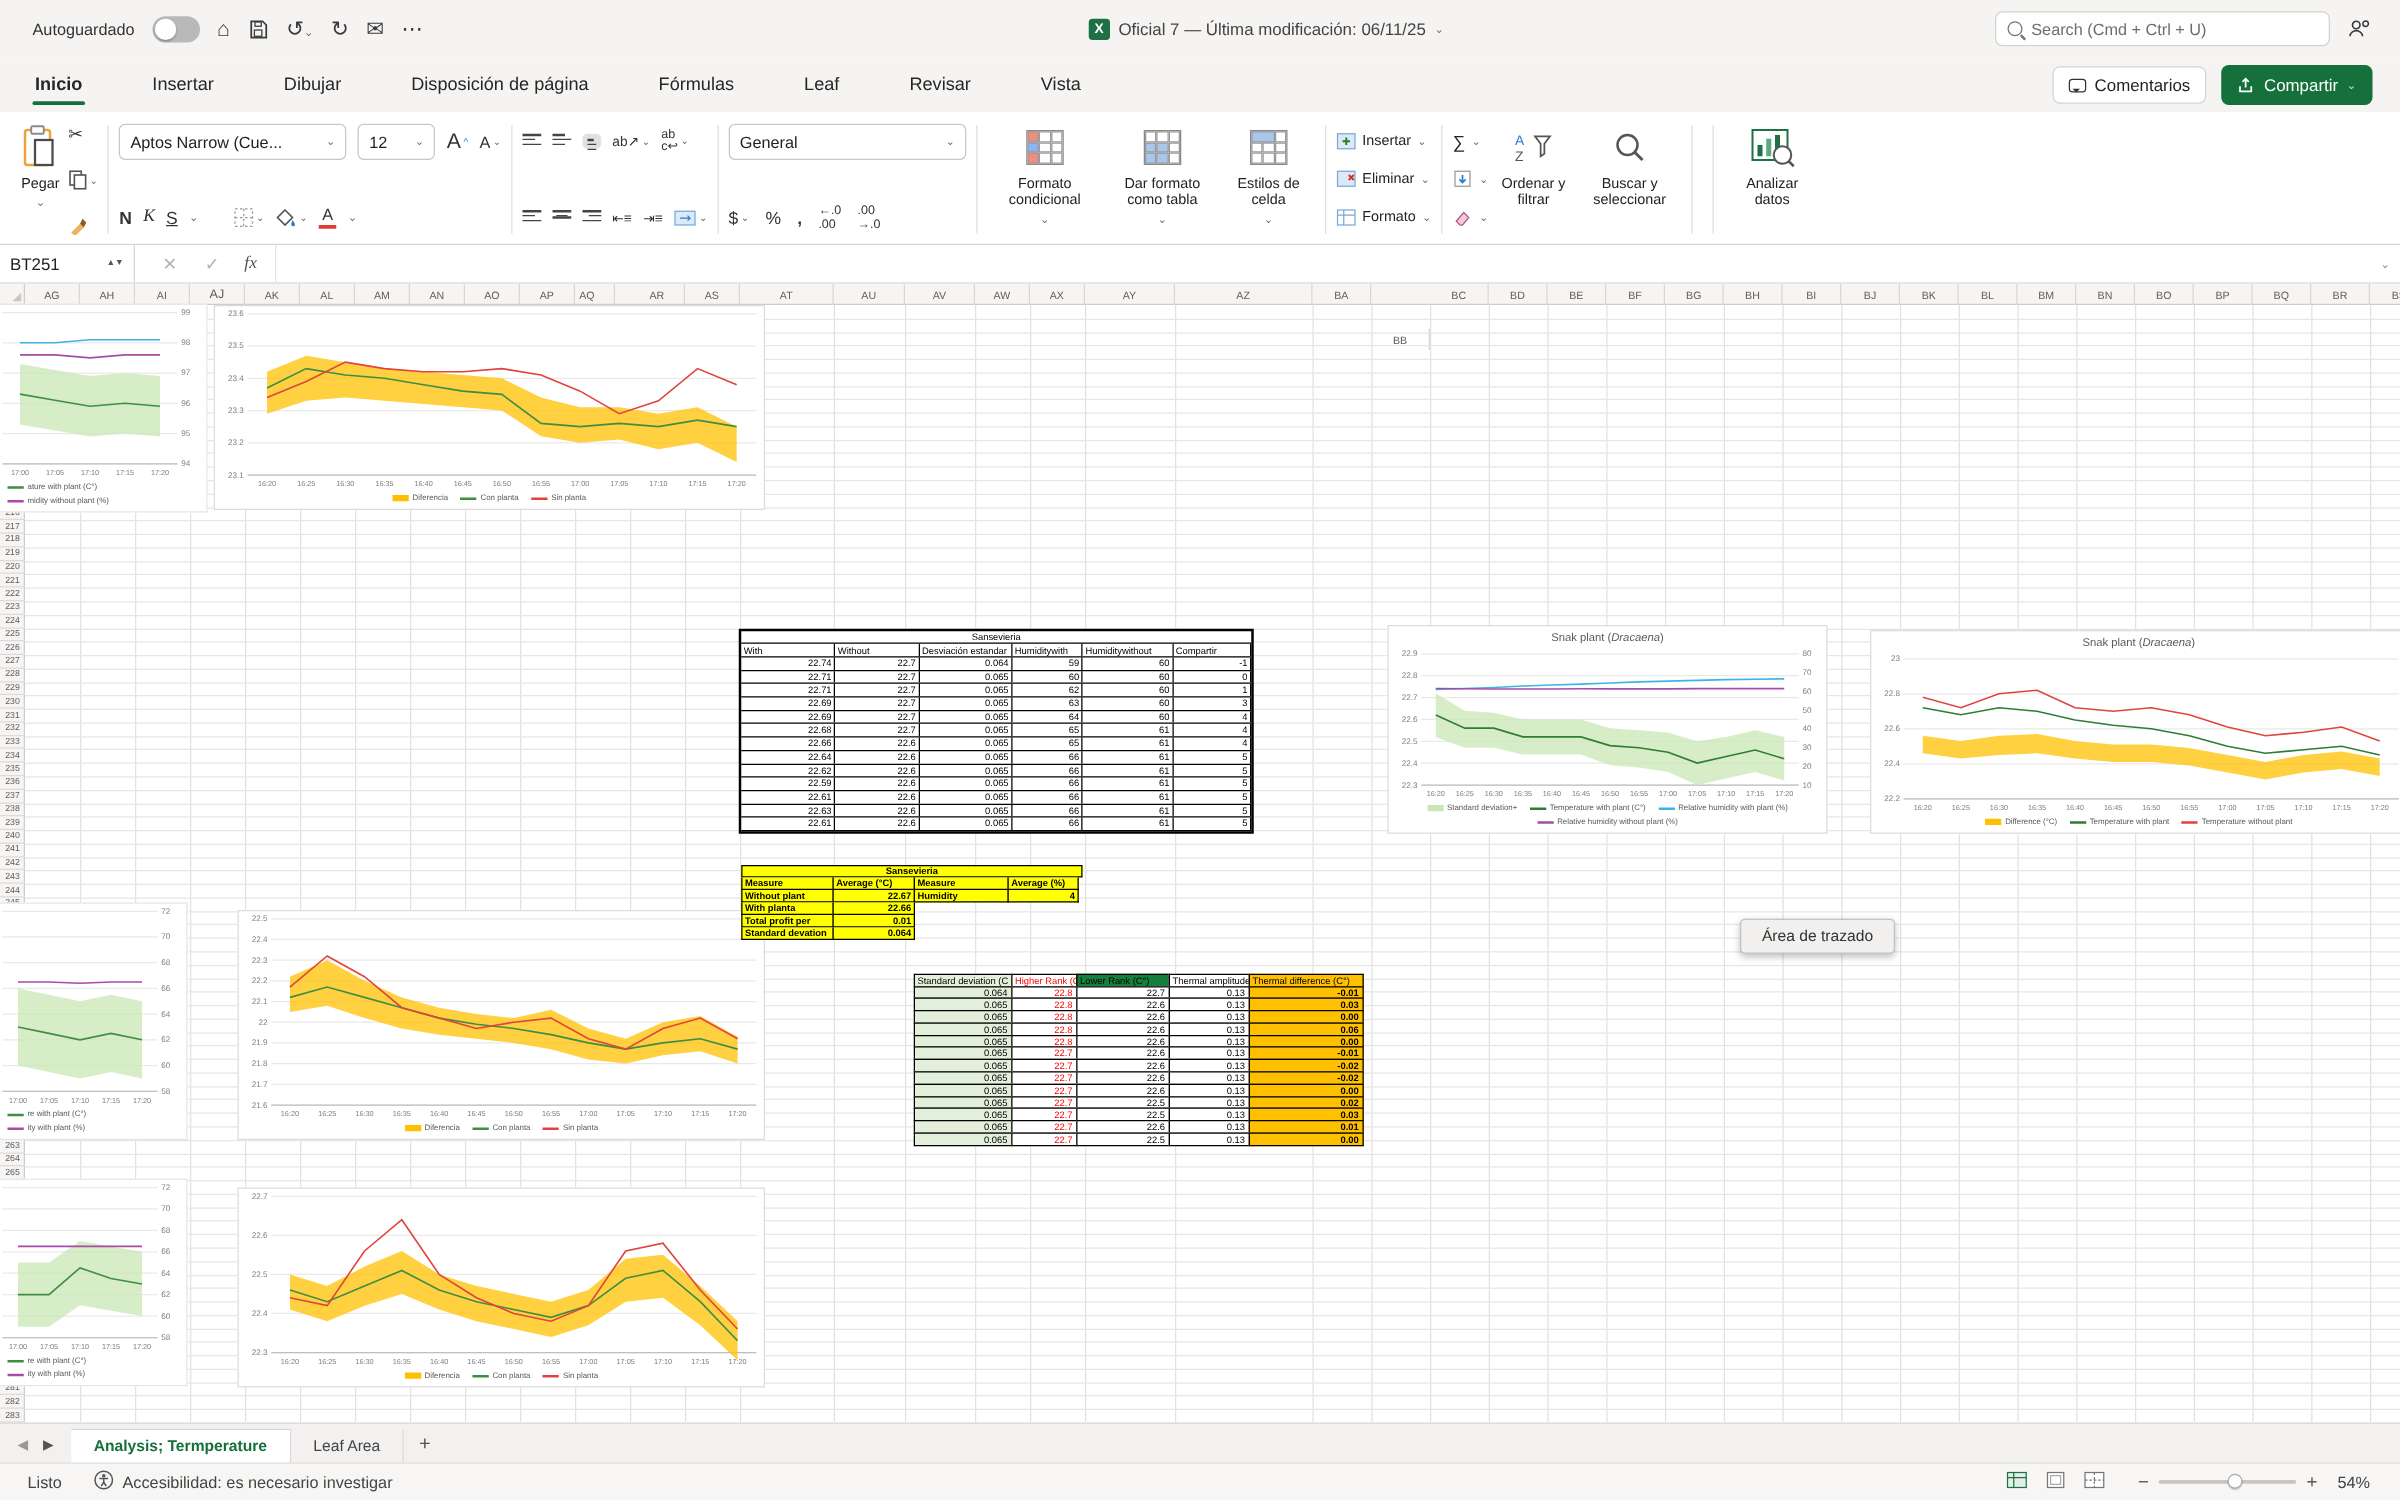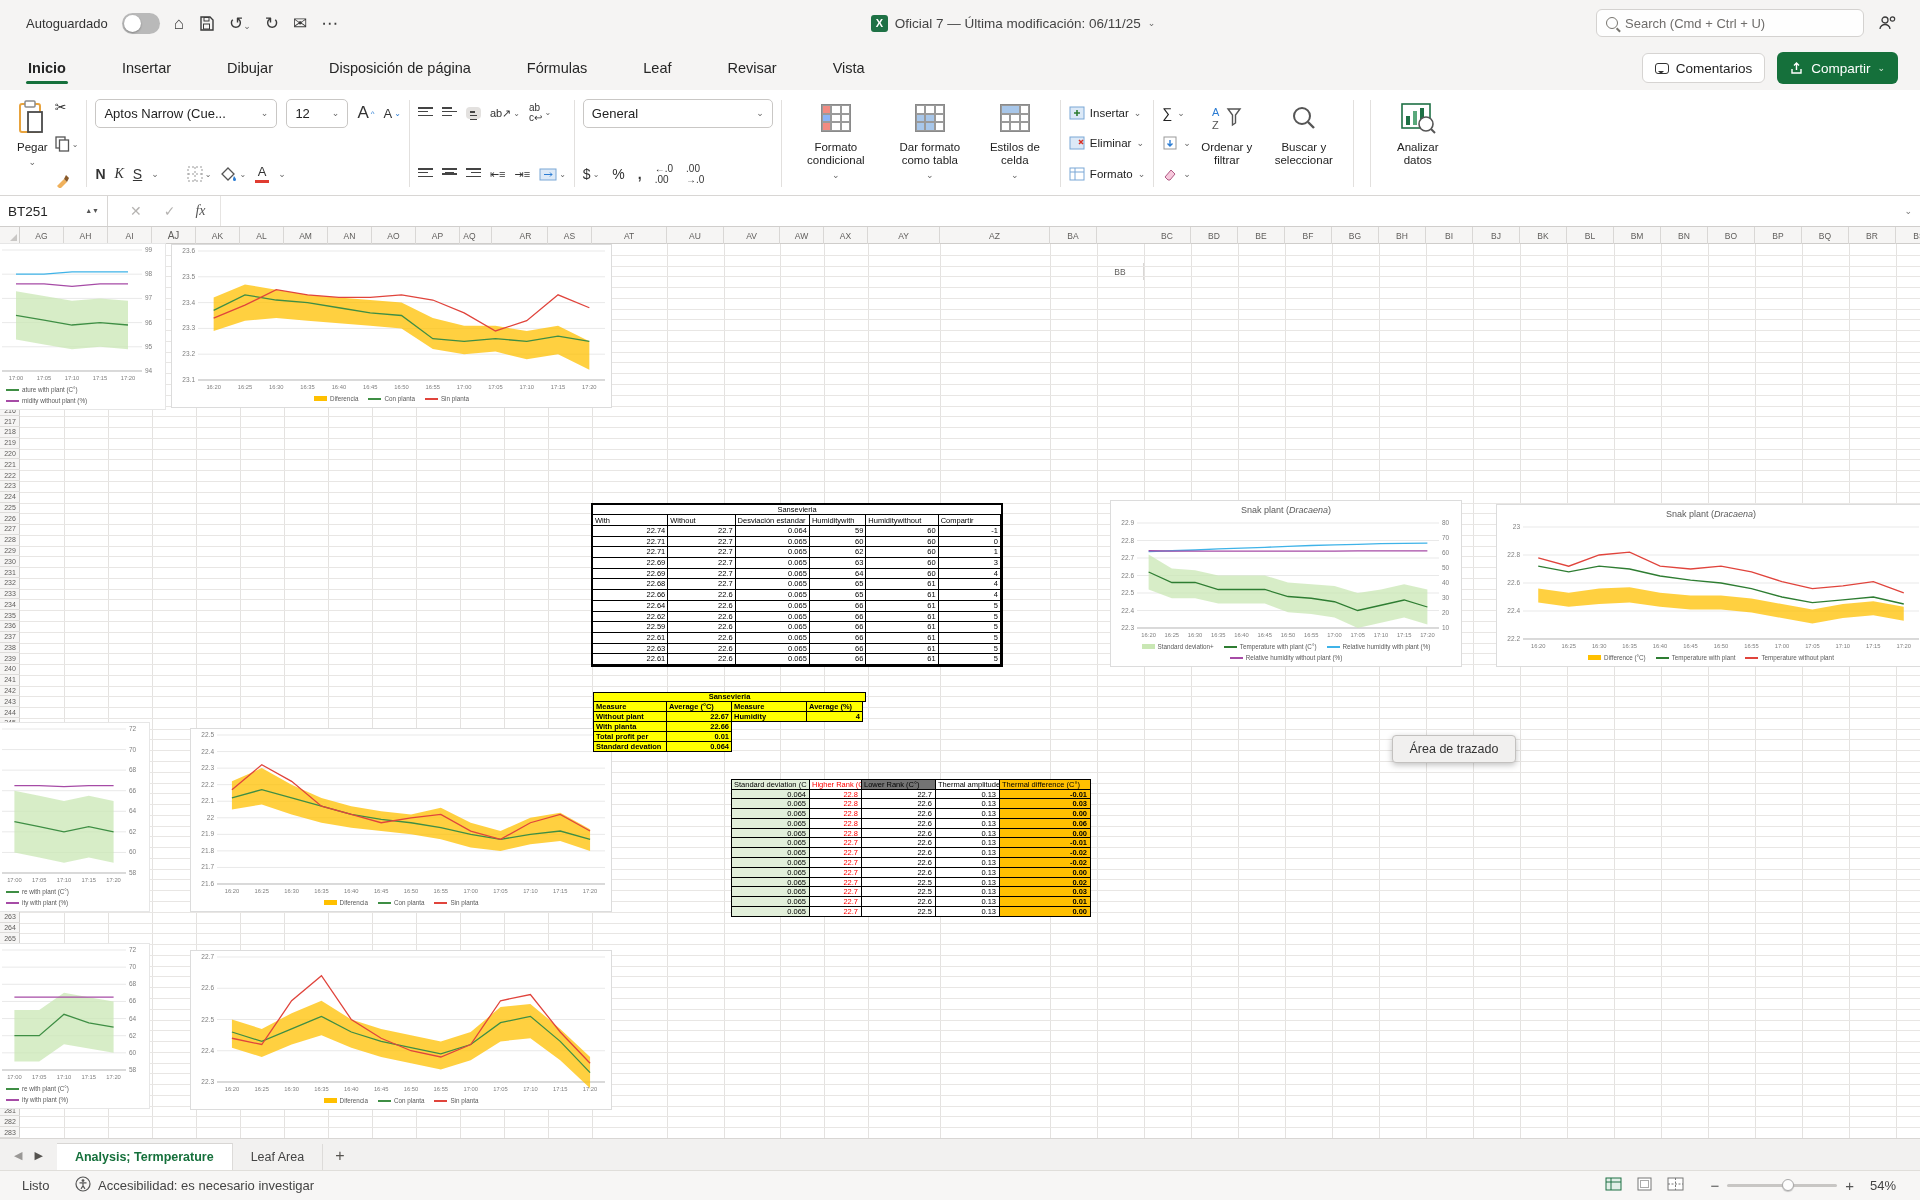--- a/index.html
+++ b/index.html
@@ -1182,21 +1182,21 @@
           </div>
           <div style="display: flex;">
             <div style="width: 74px; height: 10px; background: rgb(255, 255, 0); border-right: 1px solid rgb(0, 0, 0); border-bottom: 1px solid rgb(0, 0, 0); border-left: 1px solid rgb(0, 0, 0); border-image: initial; border-top: none; margin-left: 0px; line-height: 9px; padding-left: 2px;">Standard devation</div>
             <div style="width: 66px; height: 10px; background: rgb(255, 255, 0); border-right: 1px solid rgb(0, 0, 0); border-bottom: 1px solid rgb(0, 0, 0); border-left: 1px solid rgb(0, 0, 0); border-image: initial; border-top: none; margin-left: -1px; line-height: 9px; padding-right: 2px; text-align: right;">0.064</div>
           </div>
         </div>
         <div style="position: absolute; left: 731px; top: 779px; pointer-events: auto; font-size: 7.5px; color: rgb(0, 0, 0);">
           <div style="display: flex;">
             <div style="width: 79px; height: 10.5px; background: rgb(226, 239, 218); border: 1px solid rgb(0, 0, 0); margin-left: 0px; padding-left: 2px; line-height: 10px; white-space: nowrap; overflow: hidden;">Standard deviation (C</div>
             <div style="width: 53px; height: 10.5px; background: rgb(255, 255, 255); border: 1px solid rgb(0, 0, 0); margin-left: -1px; padding-left: 2px; line-height: 10px; white-space: nowrap; overflow: hidden; color: rgb(255, 0, 0);">Higher Rank (C</div>
-            <div style="width: 75px; height: 10.5px; background: #737373; border: 1px solid rgb(0, 0, 0); margin-left: -1px; padding-left: 2px; line-height: 10px; white-space: nowrap; overflow: hidden;">Lower Rank (C°)</div>
+            <div style="width: 75px; height: 10.5px; background: #15803d; border: 1px solid rgb(0, 0, 0); margin-left: -1px; padding-left: 2px; line-height: 10px; white-space: nowrap; overflow: hidden;">Lower Rank (C°)</div>
             <div style="width: 65px; height: 10.5px; background: rgb(255, 255, 255); border: 1px solid rgb(0, 0, 0); margin-left: -1px; padding-left: 2px; line-height: 10px; white-space: nowrap; overflow: hidden;">Thermal amplitude</div>
             <div style="width: 92px; height: 10.5px; background: rgb(255, 192, 0); border: 1px solid rgb(0, 0, 0); margin-left: -1px; padding-left: 2px; line-height: 10px; white-space: nowrap; overflow: hidden;">Thermal difference (C°)</div>
           </div>
           <div style="display: flex; margin-top: -1px;">
             <div style="width: 79px; height: 10.8px; border: 1px solid rgb(0, 0, 0); margin-left: 0px; padding-right: 3px; text-align: right; line-height: 10px; background: rgb(226, 239, 218);">0.064</div>
             <div style="width: 53px; height: 10.8px; border: 1px solid rgb(0, 0, 0); margin-left: -1px; padding-right: 3px; text-align: right; line-height: 10px; background: rgb(255, 255, 255); color: rgb(255, 0, 0);">22.8</div>
             <div style="width: 75px; height: 10.8px; border: 1px solid rgb(0, 0, 0); margin-left: -1px; padding-right: 3px; text-align: right; line-height: 10px; background: rgb(255, 255, 255);">22.7</div>
             <div style="width: 65px; height: 10.8px; border: 1px solid rgb(0, 0, 0); margin-left: -1px; padding-right: 3px; text-align: right; line-height: 10px; background: rgb(255, 255, 255);">0.13</div>
             <div style="width: 92px; height: 10.8px; border: 1px solid rgb(0, 0, 0); margin-left: -1px; padding-right: 3px; text-align: right; line-height: 10px; background: rgb(255, 192, 0); font-weight: bold;">-0.01</div>
           </div>

